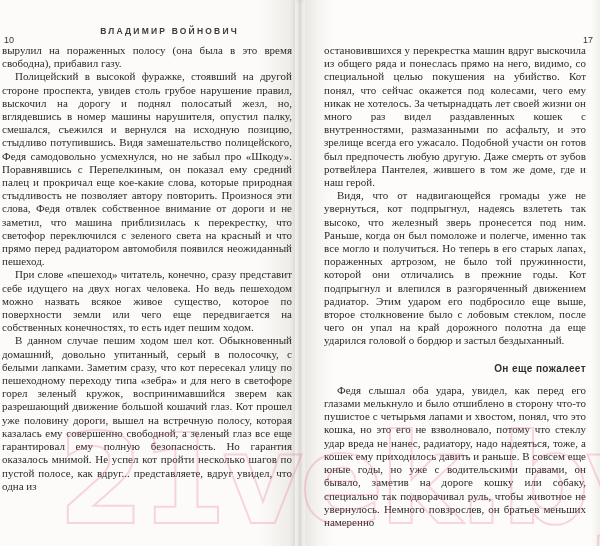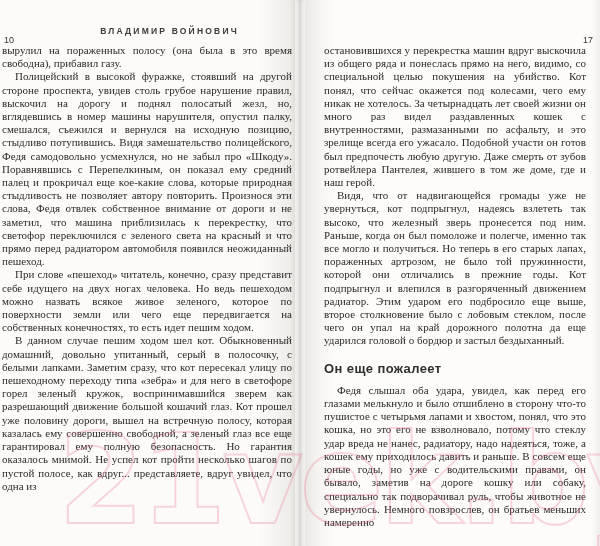--- a/index.html
+++ b/index.html
@@ -61,22 +61,23 @@
     font-size: 11px;
     line-height: 13.2px;
     color: #2e2a28;
   }
   .page-left .bodytext { left: 2px; width: 290px; }
   .page-right .bodytext { left: 19px; width: 262px; }
   .bodytext p { margin: 0; text-indent: 13px; }
   .bodytext p.noindent { text-indent: 0; }
   .section-heading {
     margin: 14px 0 9px 0;
+    text-align: right;
     font-family: "Liberation Sans", sans-serif;
-    font-size: 13px; font-weight: bold;
+    font-size: 10px; font-weight: bold;
     letter-spacing: 0.4px;
     color: #2f2f2f;
   }
   .watermark {
     position: absolute;
     left: 58px; top: 418px;
     font-family: "DejaVu Sans", "Liberation Sans", sans-serif;
     font-weight: bold;
     font-size: 124px;
     line-height: 1;
@@ -92,21 +93,21 @@
 <body>
 
 <div class="spread">
 
   <div class="page page-left">
     <span class="pagenum pagenum-left">10</span>
     <div class="runhead">ВЛАДИМИР ВОЙНОВИЧ</div>
     <div class="bodytext">
       <p class="noindent">вырулил на пораженных полосу (она была в это время свободна), прибавил газу.</p>
       <p>Полицейский в высокой фуражке, стоявший на другой стороне проспекта, увидев столь грубое нарушение правил, выскочил на дорогу и поднял полосатый жезл, но, вглядевшись в номер машины нарушителя, опустил палку, смешался, съежился и вернулся на исходную позицию, стыдливо потупившись. Видя замешательство полицейского, Федя самодовольно усмехнулся, но не забыл про «Шкоду». Поравнявшись с Перепелкиным, он показал ему средний палец и прокричал еще кое-какие слова, которые природная стыдливость не позволяет автору повторить. Произнося эти слова, Федя отвлек собственное внимание от дороги и не заметил, что машина приблизилась к перекрестку, что светофор переключился с зеленого света на красный и что прямо перед радиатором автомобиля появился неожиданный пешеход.</p>
-      <p>При слове «пешеход» читатель, конечно, сразу представит себе идущего на двух ногах человека. Но ведь пешеходом можно назвать всякое живое зеленого, которое по поверхности земли или чего еще передвигается на собственных конечностях, то есть идет пешим ходом.</p>
+      <p>При слове «пешеход» читатель, конечно, сразу представит себе идущего на двух ногах человека. Но ведь пешеходом можно назвать всякое живое существо, которое по поверхности земли или чего еще передвигается на собственных конечностях, то есть идет пешим ходом.</p>
       <p>В данном случае пешим ходом шел кот. Обыкновенный домашний, довольно упитанный, серый в полосочку, с белыми лапками. Заметим сразу, что кот пересекал улицу по пешеходному переходу типа «зебра» и для него в светофоре горел зеленый кружок, воспринимавшийся зверем как разрешающий движение большой кошачий глаз. Кот прошел уже половину дороги, вышел на встречную полосу, которая казалась ему совершенно свободной, а зеленый глаз все еще гарантировал ему полную безопасность. Но гарантия оказалось мнимой. Не успел кот пройти несколько шагов по пустой полосе, как вдруг... представляете, вдруг увидел, что одна из</p>
     </div>
   </div>
 
   <div class="gutter"></div>
 
   <div class="page page-right">
     <span class="pagenum pagenum-right">17</span>
     <div class="bodytext">
       <p class="noindent">остановившихся у перекрестка машин вдруг выскочила из общего ряда и понеслась прямо на него, видимо, со специальной целью покушения на убийство. Кот понял, что сейчас окажется под колесами, чего ему никак не хотелось. За четырнадцать лет своей жизни он много раз видел раздавленных кошек с внутренностями, размазанными по асфальту, и это зрелище всегда его ужасало. Подобной участи он готов был предпочесть любую другую. Даже смерть от зубов ротвейлера Пантелея, жившего в том же доме, где и наш герой.</p>

